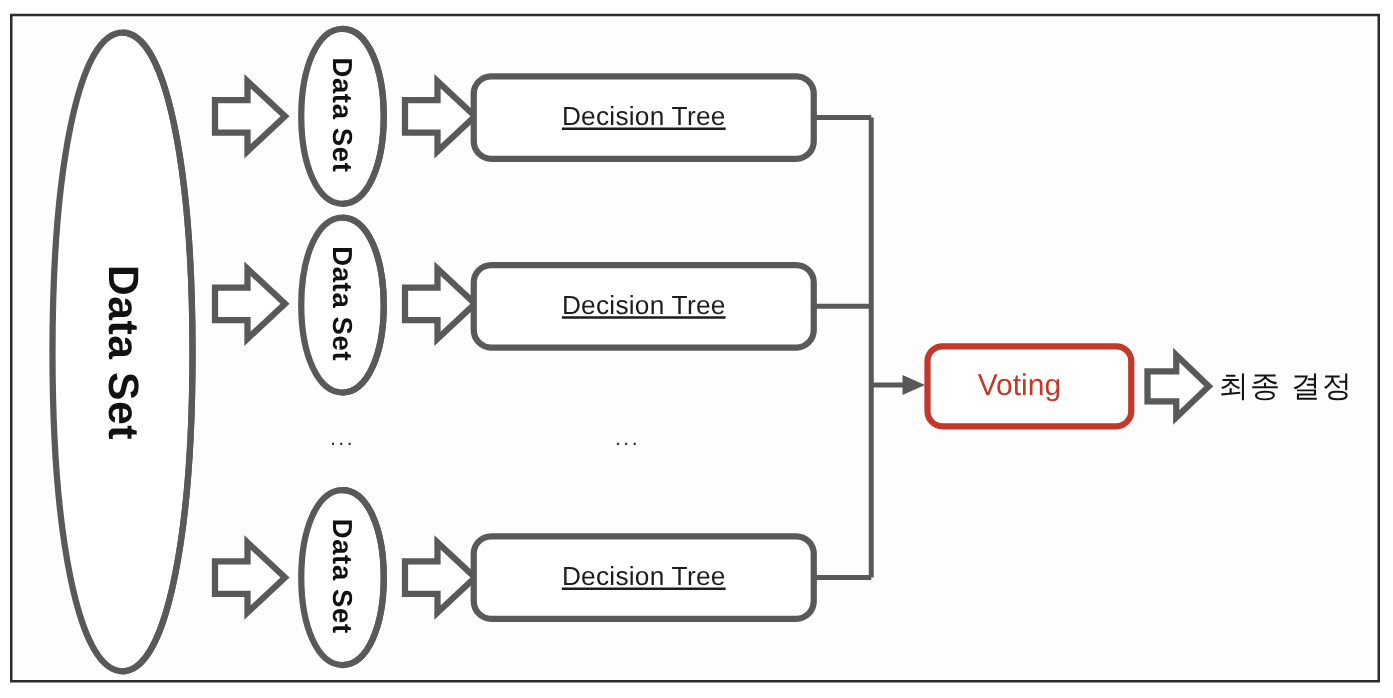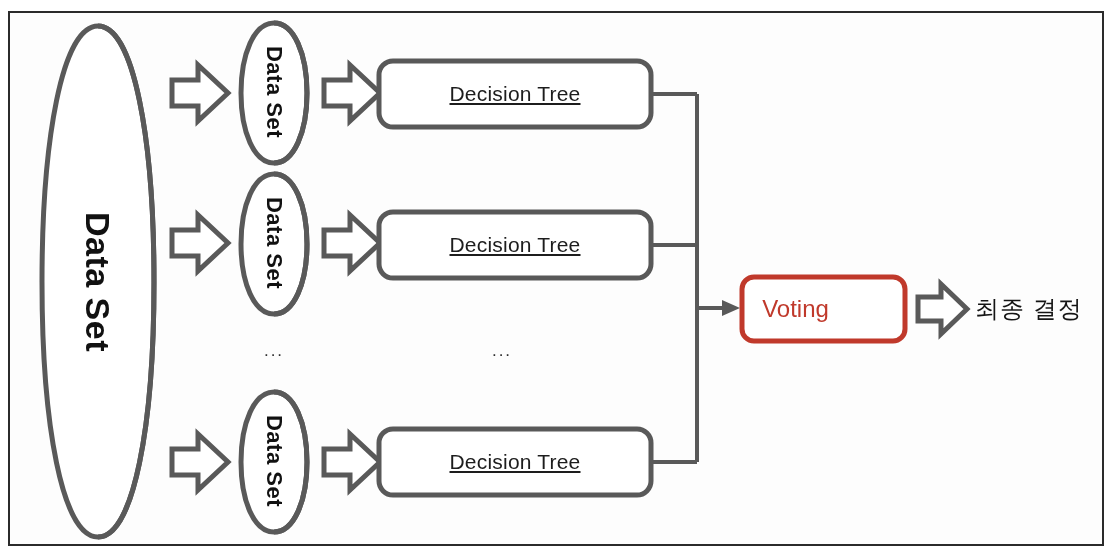--- a/index.html
+++ b/index.html
@@ -176,17 +176,17 @@
   <div class="node-label tree-label" style="left:379px; top:61px; width:272px; height:66px;">Decision Tree</div>
 
   <div class="node-label tree-label" style="left:379px; top:212px; width:272px; height:66px;">Decision Tree</div>
 
   <div class="node-label tree-label" style="left:379px; top:429px; width:272px; height:66px;">Decision Tree</div>
 
   <div class="node-label dots-label" style="left:244px; top:338px; width:60px; height:26px;">...</div>
 
   <div class="node-label dots-label" style="left:472px; top:338px; width:60px; height:26px;">...</div>
 
-  <div class="node-label voting-label" style="left:714px; top:277px; width:163px; height:64px;">Voting</div>
+  <div class="node-label voting-label" style="left:734px; top:277px; width:163px; height:64px;">Voting</div>
 
   <div class="node-label final-label" style="left:975px; top:288px; width:120px; height:42px; justify-content:flex-start;text-align:right;">최종 결정</div>
 
 </div>
 
 </body></html>

